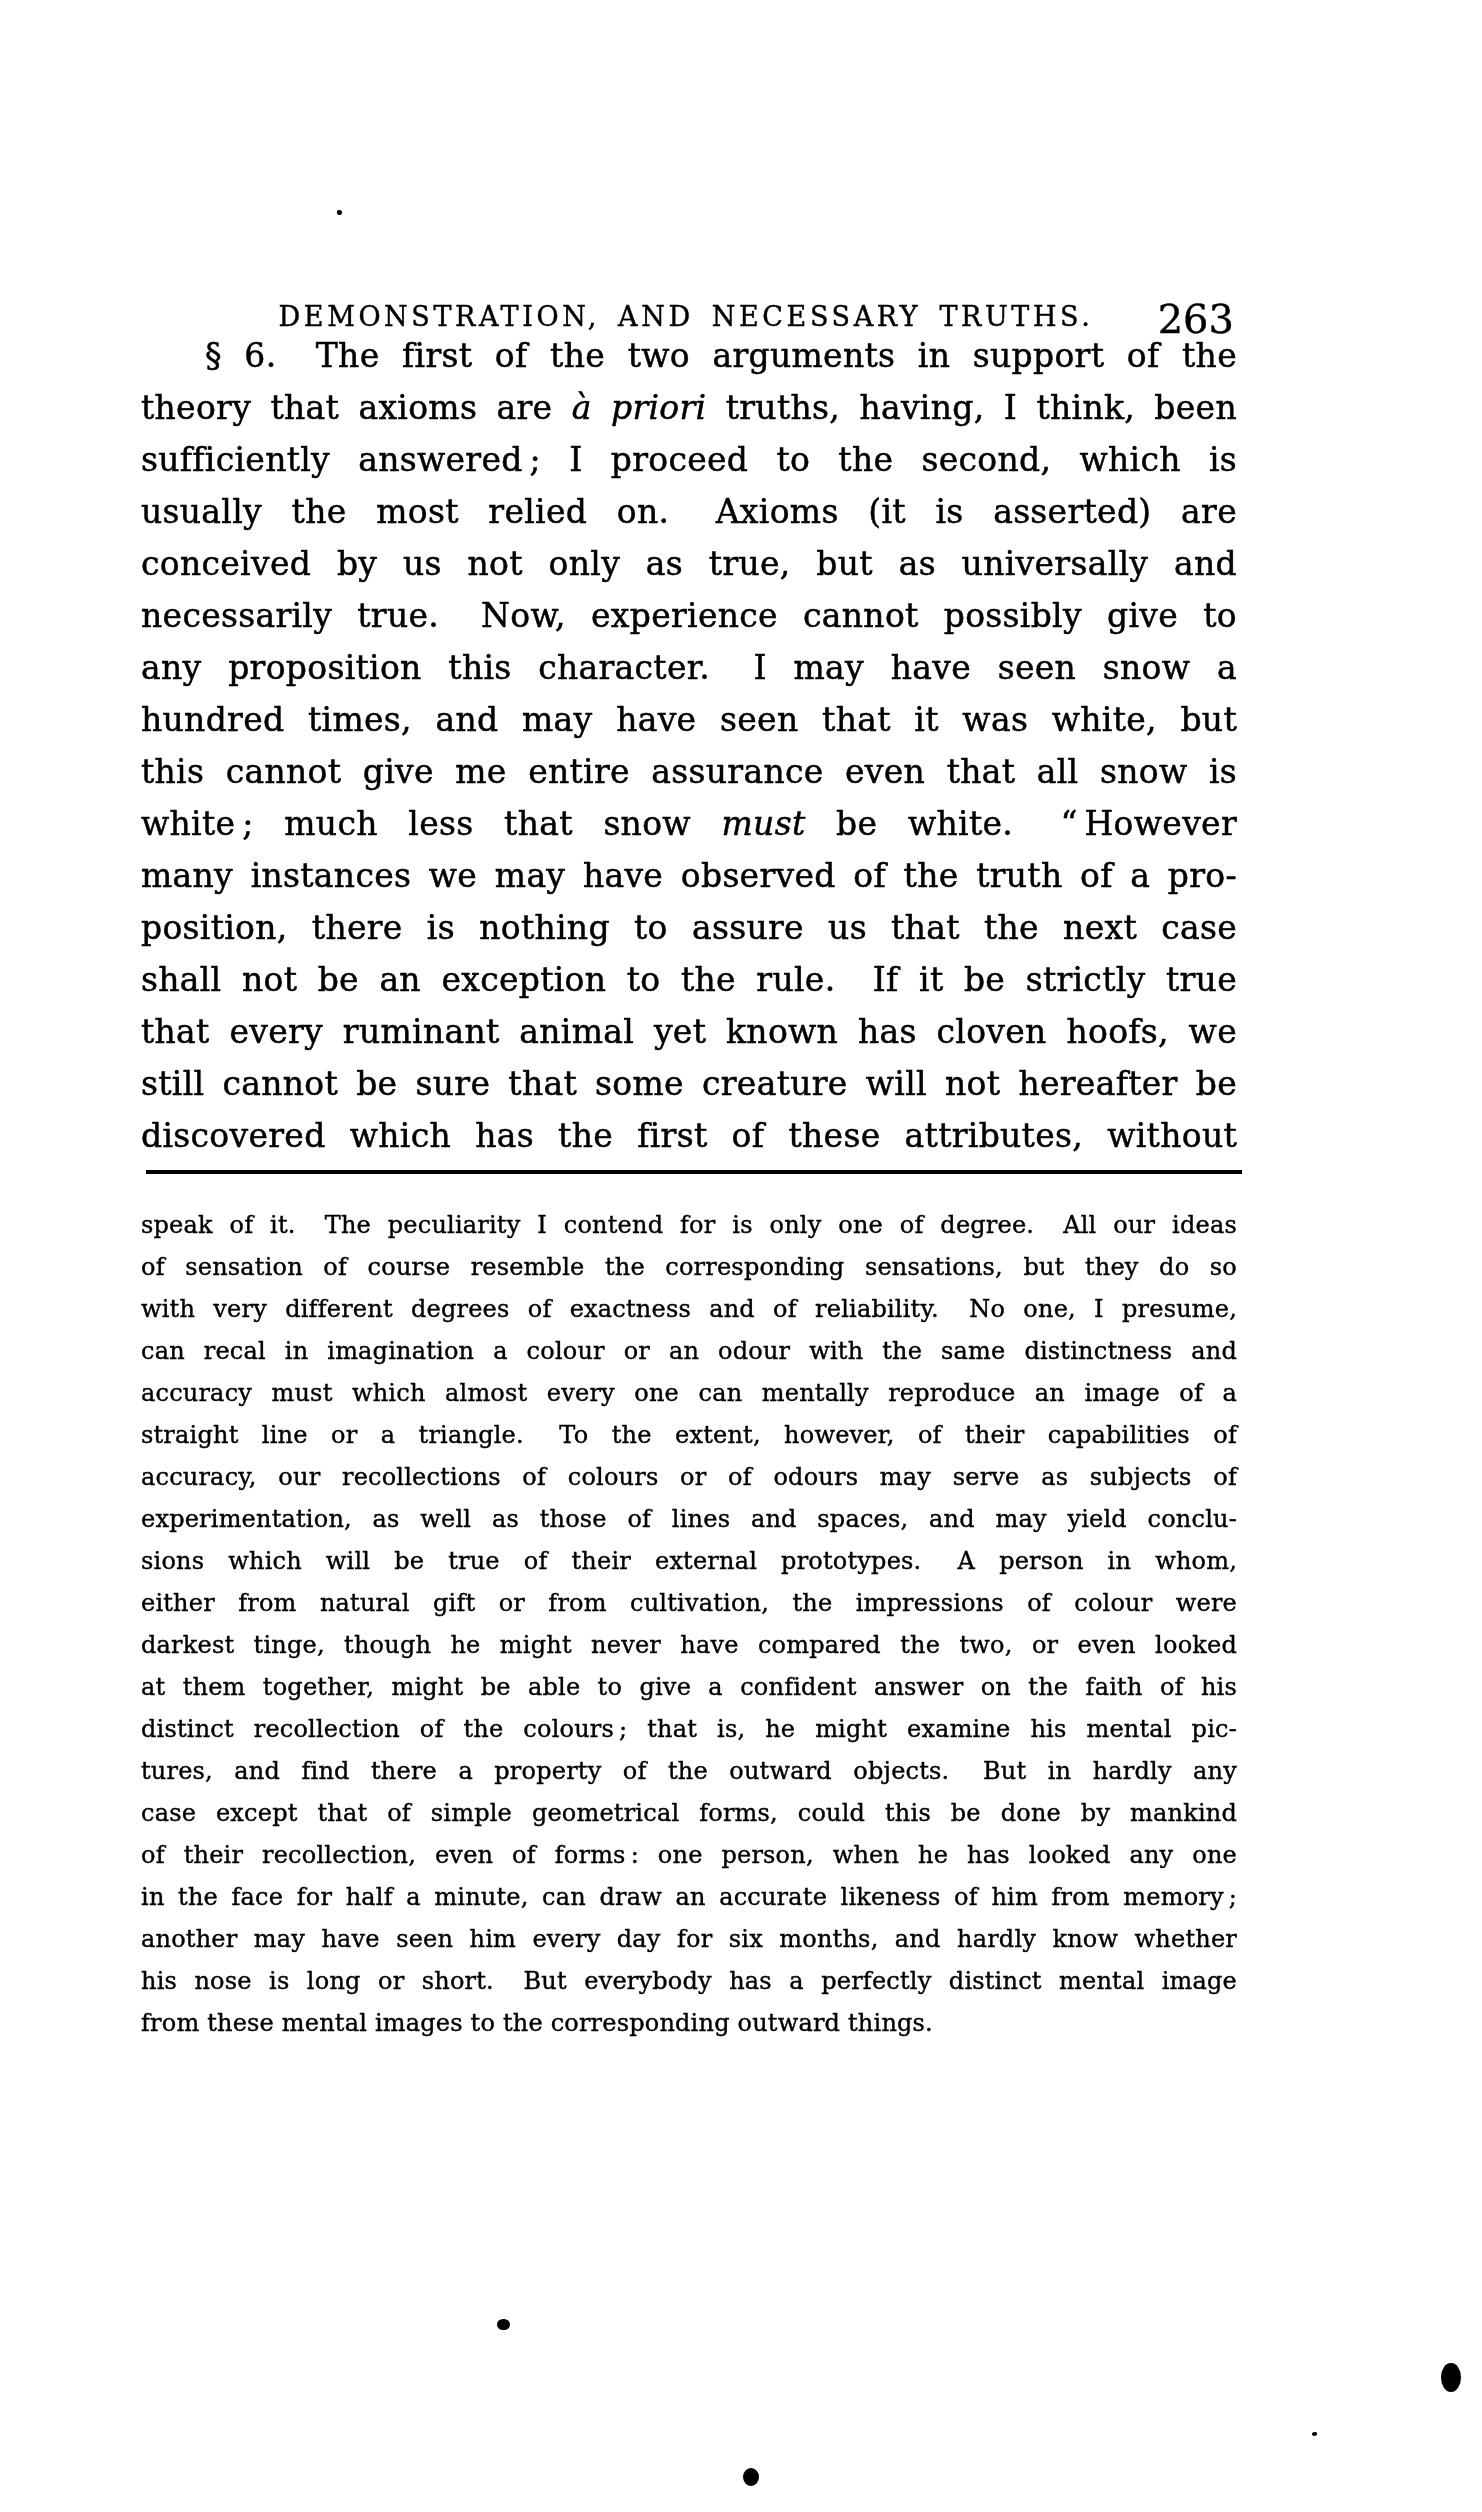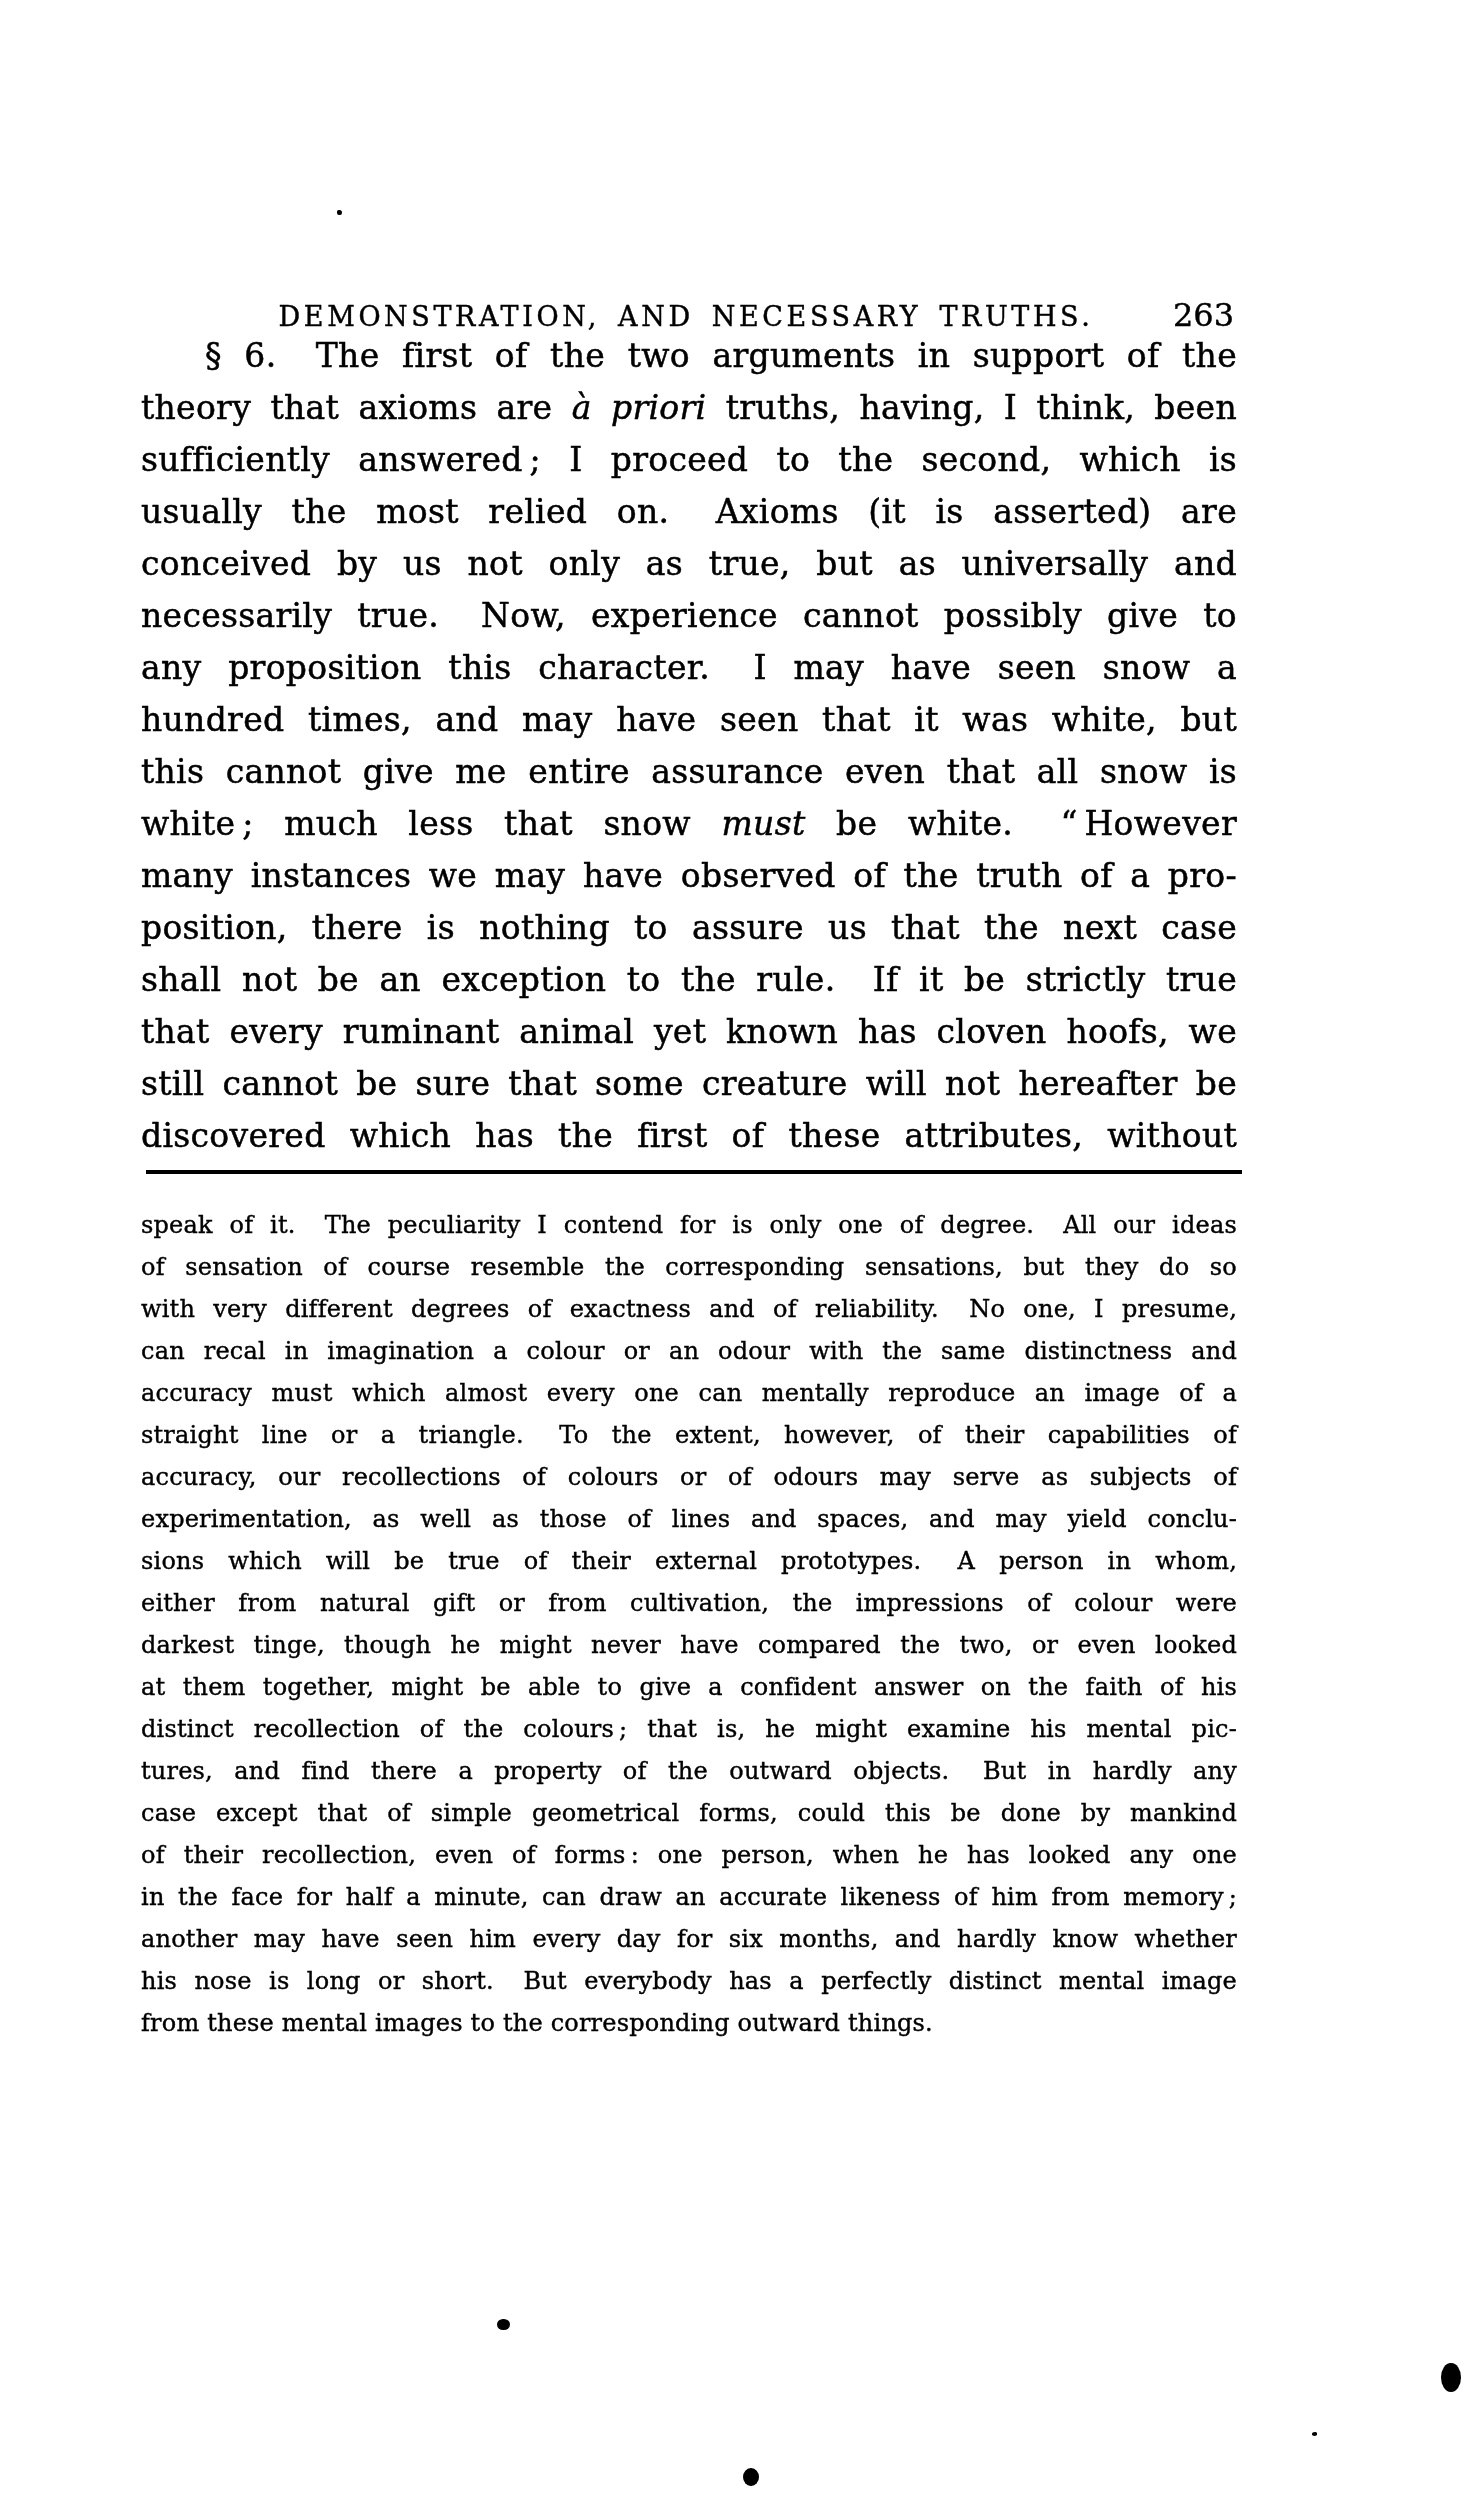--- a/index.html
+++ b/index.html
@@ -22,21 +22,21 @@
     position: absolute; left: 0; right: 0; top: 0;
     text-align: center;
     font-size: 27px;
     letter-spacing: 3.6px;
     word-spacing: 6px;
     white-space: nowrap;
     -webkit-text-stroke: 0.4px #000;
   }
   .page-number {
     position: absolute; right: 0; top: -4.8px;
-    font-size: 32px;
+    font-size: 40px;
     -webkit-text-stroke: 0.4px #000;
   }
 
   
   .body-text {
     position: absolute;
     left: 141px; top: 330px; width: 1096px;
     font-size: 33px;
     line-height: 52px;
     letter-spacing: 0.3px;

